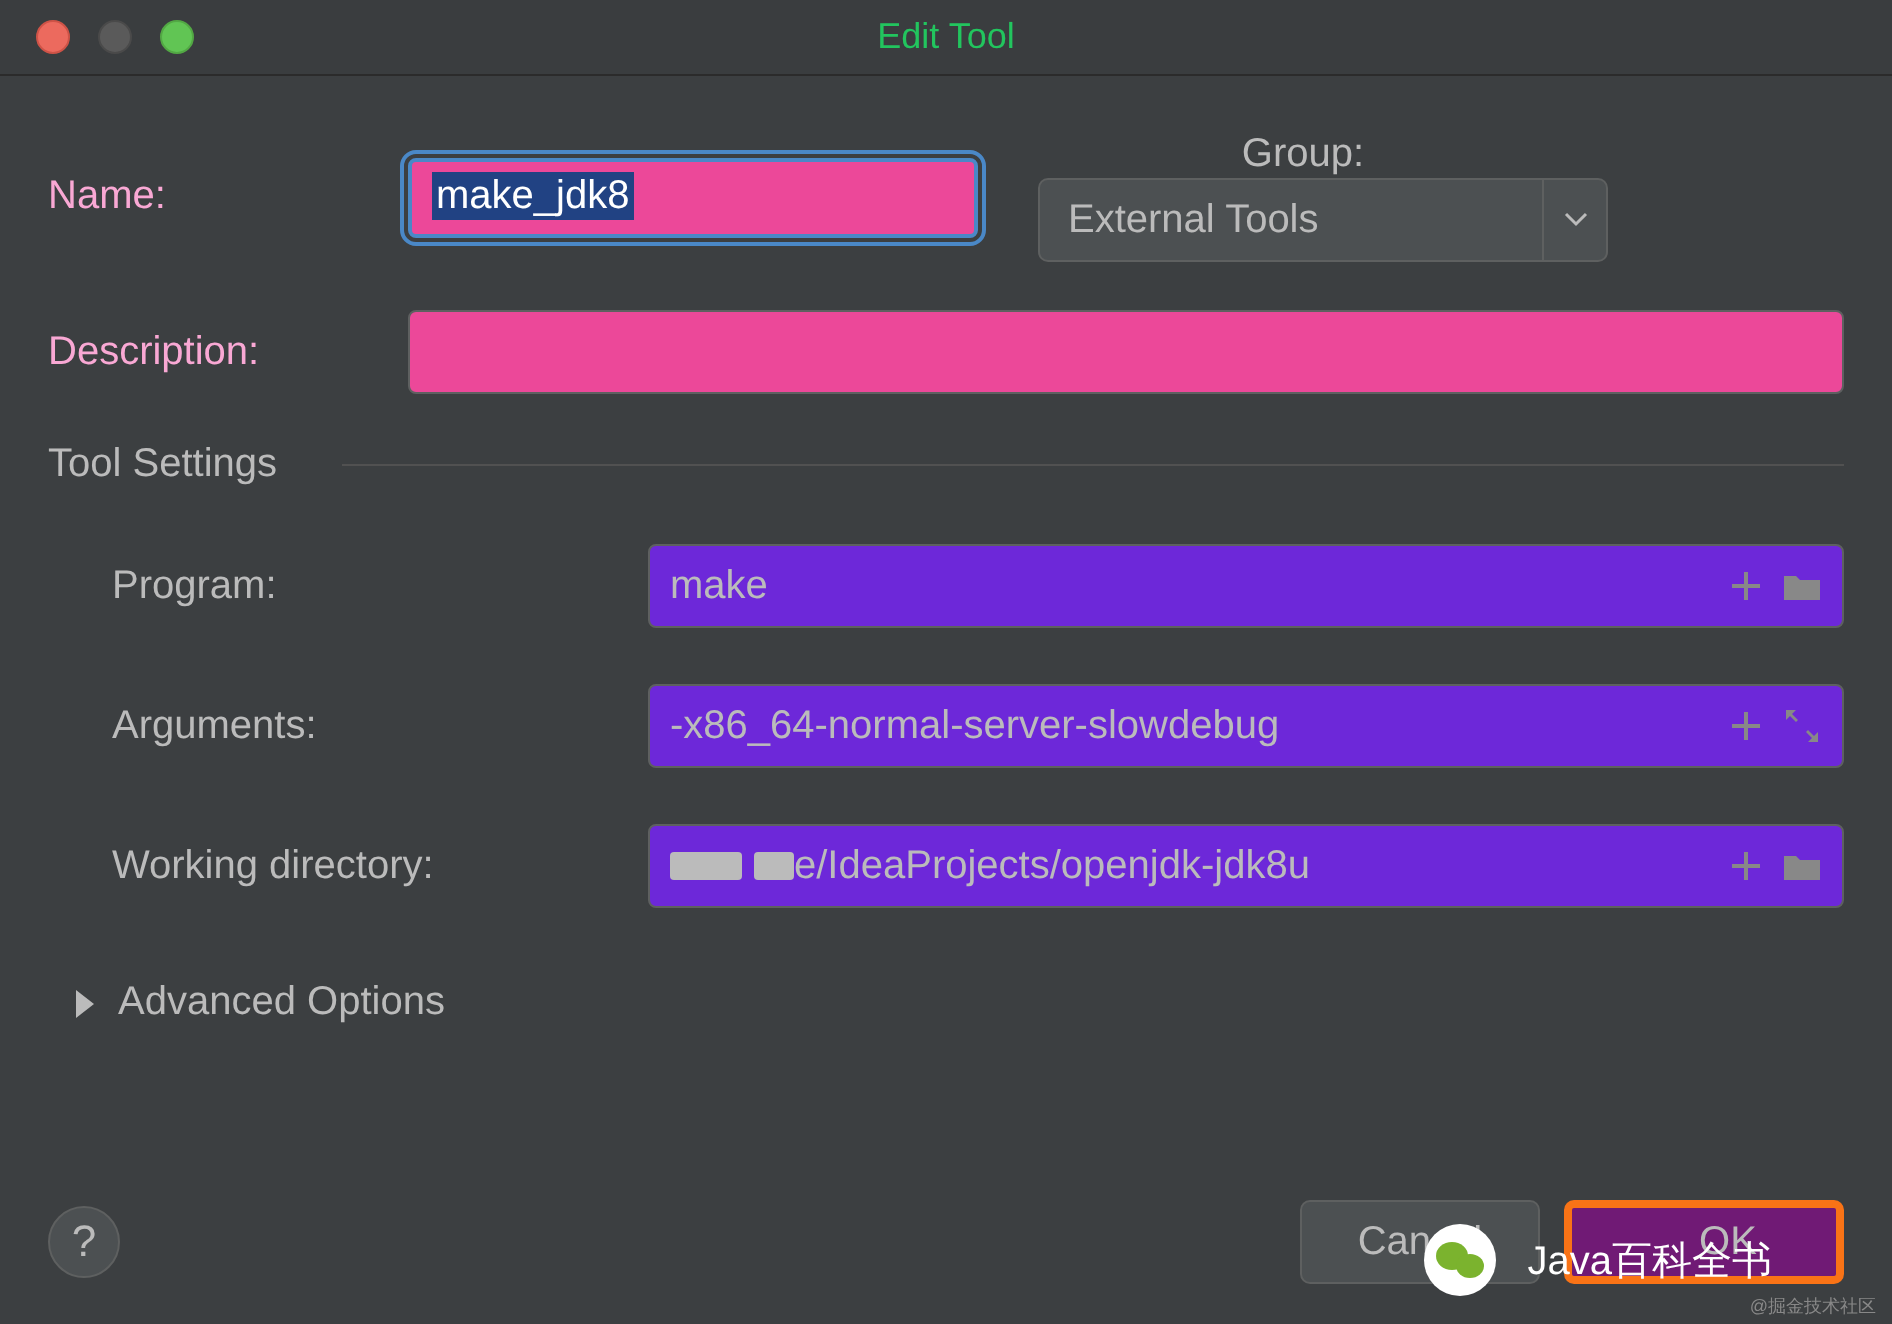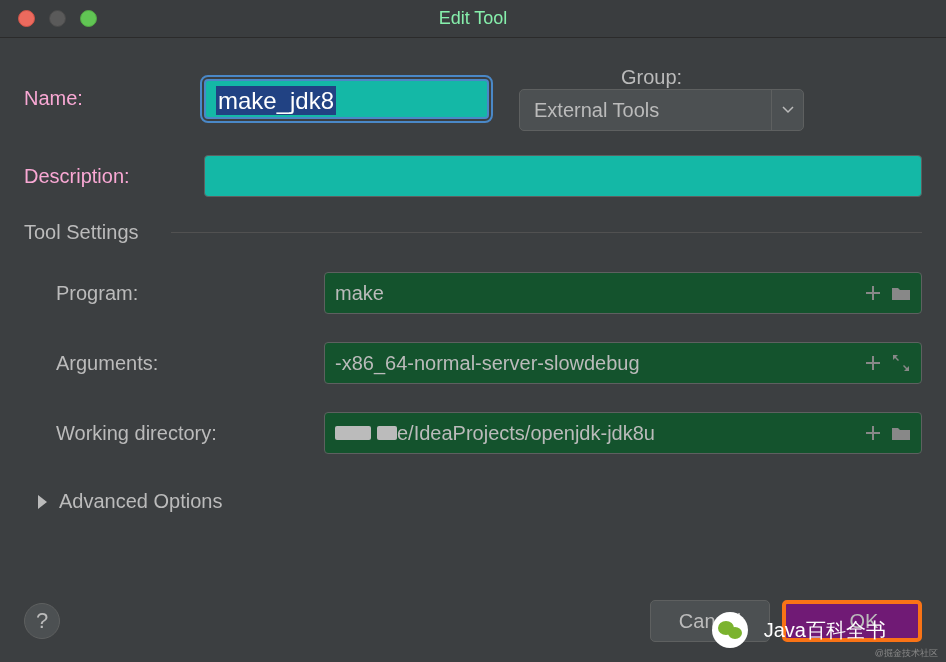--- a/index.html
+++ b/index.html
@@ -34,44 +34,44 @@
       height: 17px;
       border-radius: 50%;
     }
     .close-light { background: #ec6a5e; border: 1px solid #ce5347; }
     .minimize-light { background: #5a5a5a; border: 1px solid #4a4a4a; }
     .zoom-light { background: #61c554; border: 1px solid #52a844; }
     .title {
       position: absolute;
       left: 50%;
       transform: translateX(-50%);
-      color: #86efac;
+      color: #22c55e;
       font-size: 18px;
       font-weight: 400;
     }
     .content {
       padding: 28px 24px 20px 24px;
       color: #bbbbbb;
     }
     .row {
       display: flex;
       align-items: center;
       margin-bottom: 24px;
     }
     .label {
       font-size: 20px;
       color: #f9a8d4;
       min-width: 180px;
     }
     .text-input {
-      background: #14b8a6;
+      background: #ec4899;
       border: 1px solid #5e6060;
       border-radius: 4px;
       color: #bbbbbb;
-      font-size: 24px;
+      font-size: 20px;
       padding: 6px 10px;
       height: 40px;
     }
     .name-input {
       width: 285px;
       border: 2px solid #4a88c7;
       outline: 2px solid #4a88c7;
       outline-offset: 2px;
       color: #fff;
     }
@@ -147,21 +147,21 @@
     }
     .setting-label {
       font-size: 20px;
       color: #bbbbbb;
       min-width: 268px;
     }
     .setting-input-wrap {
       flex: 1;
       display: flex;
       align-items: center;
-      background: #14532d;
+      background: #6d28d9;
       border: 1px solid #5e6060;
       border-radius: 4px;
       height: 42px;
       padding-right: 8px;
     }
     .setting-input {
       flex: 1;
       background: transparent;
       border: none;
       color: #bbbbbb;

